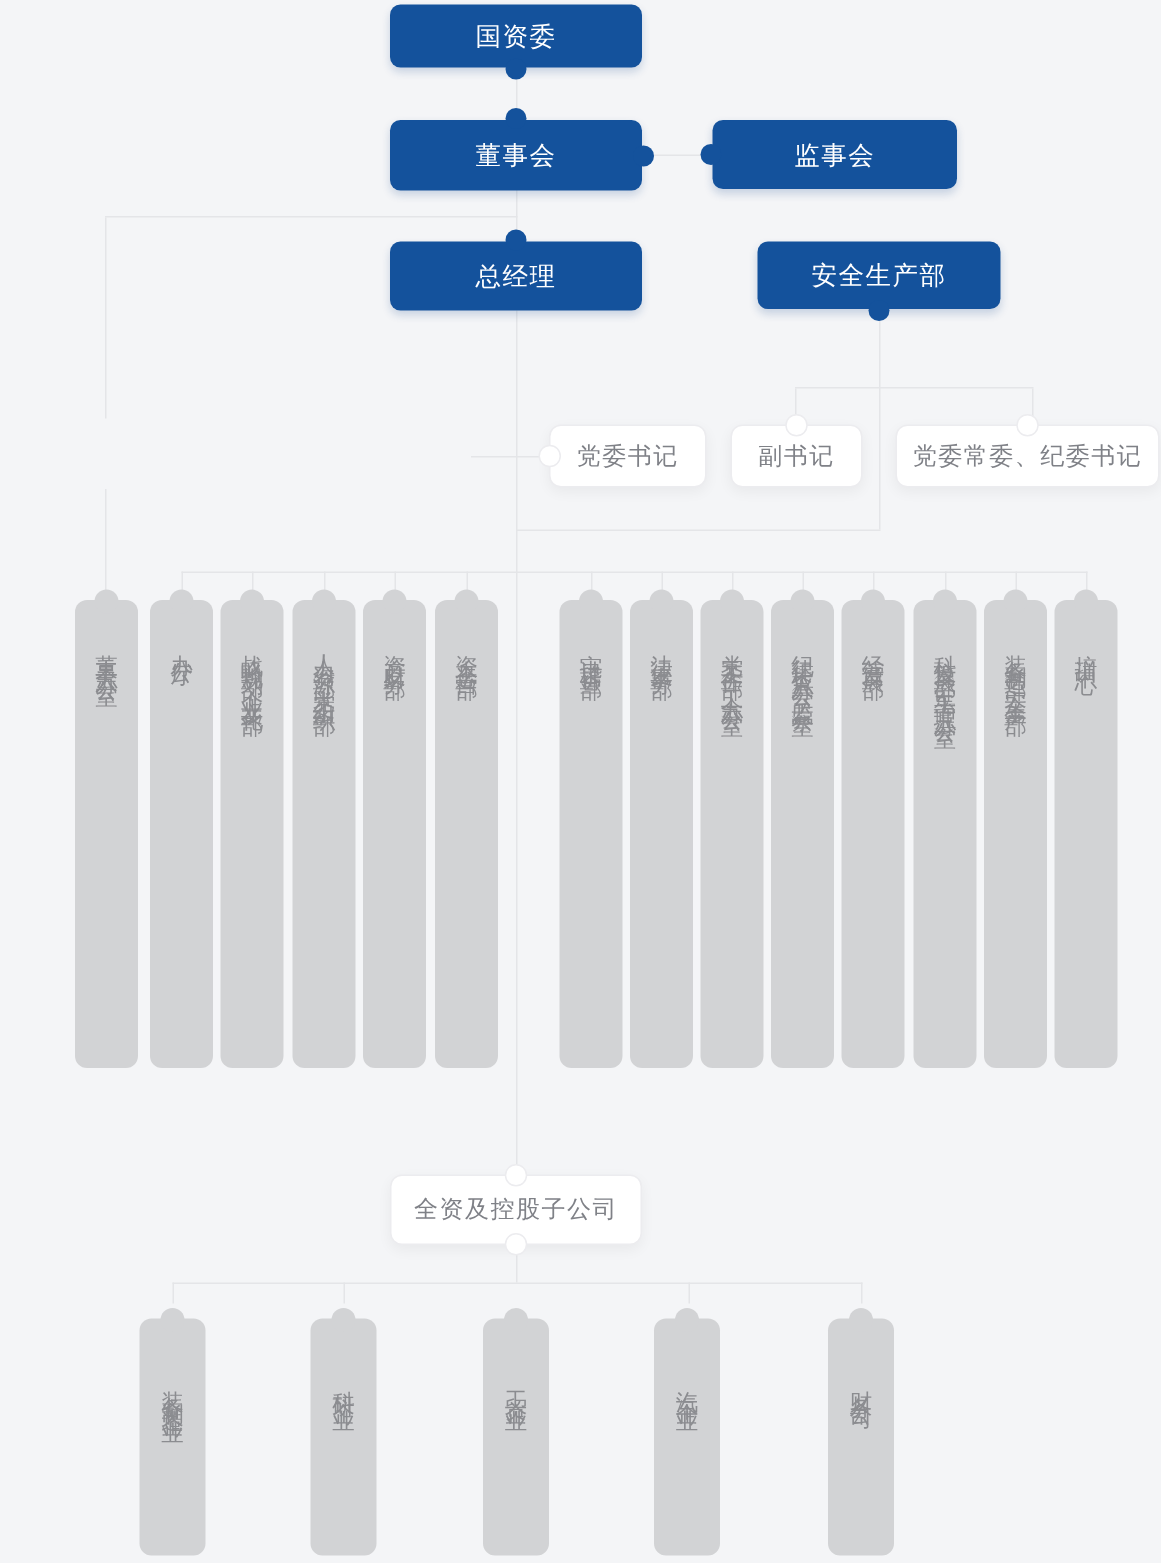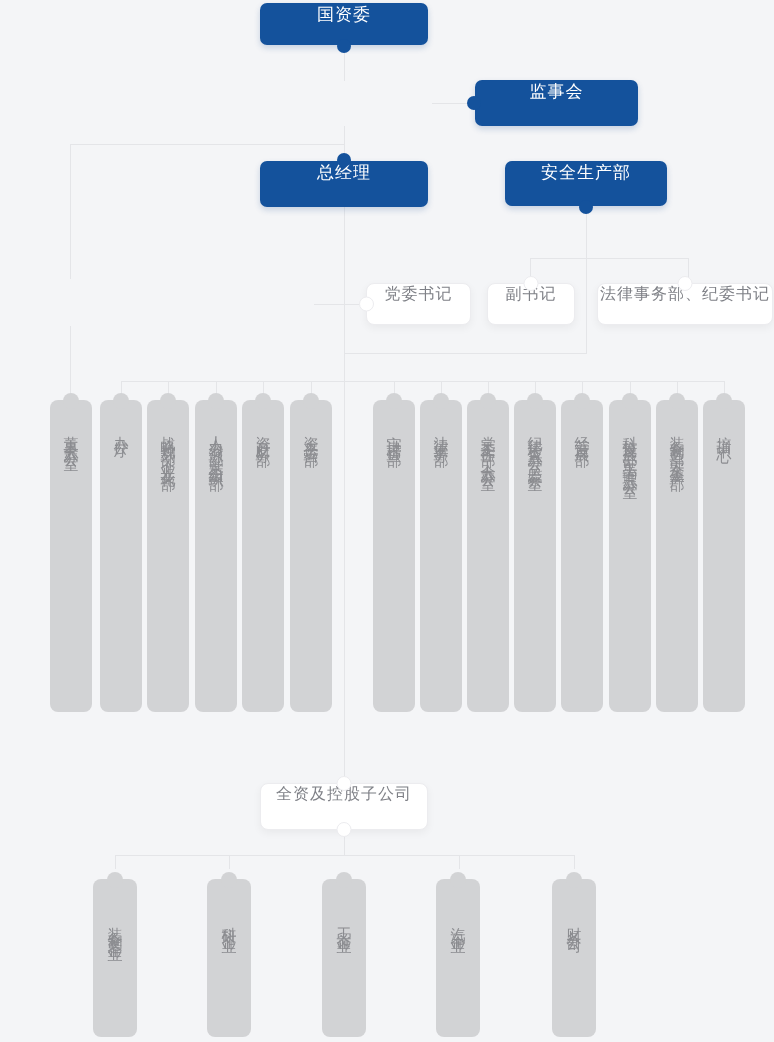--- a/index.html
+++ b/index.html
@@ -5,21 +5,21 @@
   html,body { margin:0; padding:0; }
   body { background:#f4f5f7; }
   .canvas {
     position:relative; width:774px; height:1042px; overflow:hidden;
     background:#f4f5f7;
     font-family:"DejaVu Sans", sans-serif;
   }
   .line { position:absolute; background:#e4e5e8; }
   .node {
     position:absolute; box-sizing:border-box;
-    display:flex; justify-content:center;
+    display:flex; align-items:center; justify-content:center;
     text-align:center;
   }
   .node.blue {
     background:#14529c; color:#ffffff; border-radius:7px;
     font-size:17px; letter-spacing:1px;
     box-shadow:0 3px 6px rgba(20,70,140,0.20);
   }
   .node.white {
     background:#ffffff; color:#7f8187; border:1px solid #ececef;
     border-radius:8px; font-size:16px; letter-spacing:1px;
@@ -83,20 +83,25 @@
   <div class="line" style="left:115px;top:855px;width:1px;height:14px"></div>
   <div class="line" style="left:229px;top:855px;width:1px;height:14px"></div>
   <div class="line" style="left:459px;top:855px;width:1px;height:14px"></div>
   <div class="line" style="left:574px;top:855px;width:1px;height:14px"></div>
 
   <div class="node blue" style="left:260px;top:3px;width:168px;height:42px">
     <span>国资委</span>
     <i class="bump bluec b-bottom"></i>
   </div>
 
+  <div class="node blue" style="left:260px;top:80px;width:168px;height:47px">
+    <span>董事会</span>
+    <i class="bump bluec b-top"></i>
+    <i class="bump bluec b-right"></i>
+  </div>
 
   <div class="node blue" style="left:475px;top:80px;width:163px;height:46px">
     <span>监事会</span>
     <i class="bump bluec b-left"></i>
   </div>
 
   <div class="node blue" style="left:260px;top:161px;width:168px;height:46px">
     <span>总经理</span>
     <i class="bump bluec b-top"></i>
   </div>
@@ -112,21 +117,21 @@
     <span>党委书记</span>
     <i class="bump whitec b-left"></i>
   </div>
 
   <div class="node white" style="left:487px;top:283px;width:88px;height:42px">
     <span>副书记</span>
     <i class="bump whitec b-top"></i>
   </div>
 
   <div class="node white" style="left:597px;top:283px;width:176px;height:42px">
-    <span>法律事务部、纪委书记</span>
+    <span>党委常委、纪委书记</span>
     <i class="bump whitec b-top"></i>
   </div>
 
   <div class="bar" style="left:50px;top:400px;height:312px">
     <i class="bump"></i>
     <span class="bar-label">董事会办公室</span>
   </div>
   <div class="bar" style="left:100px;top:400px;height:312px">
     <i class="bump"></i>
     <span class="bar-label">办公厅</span>

